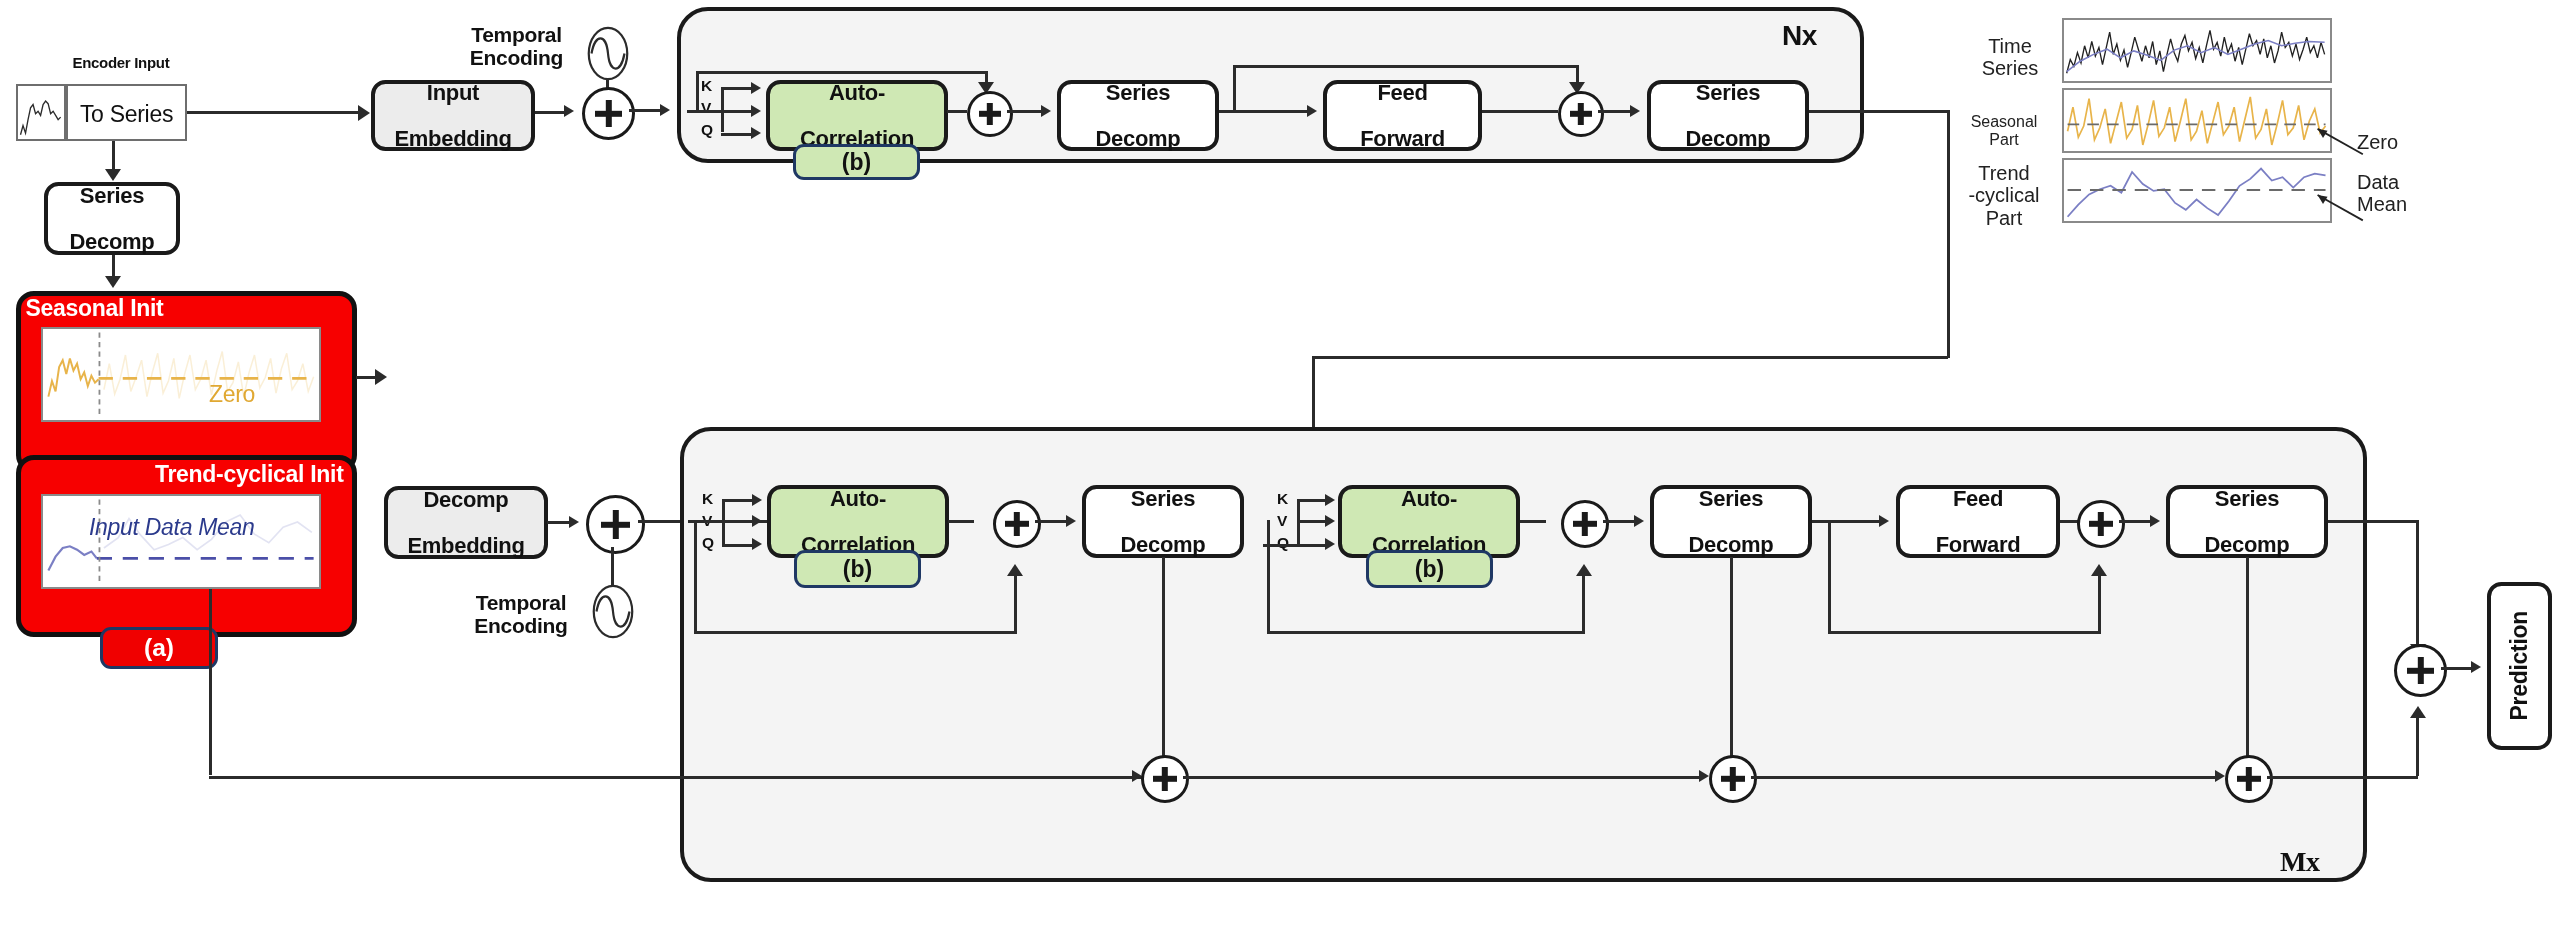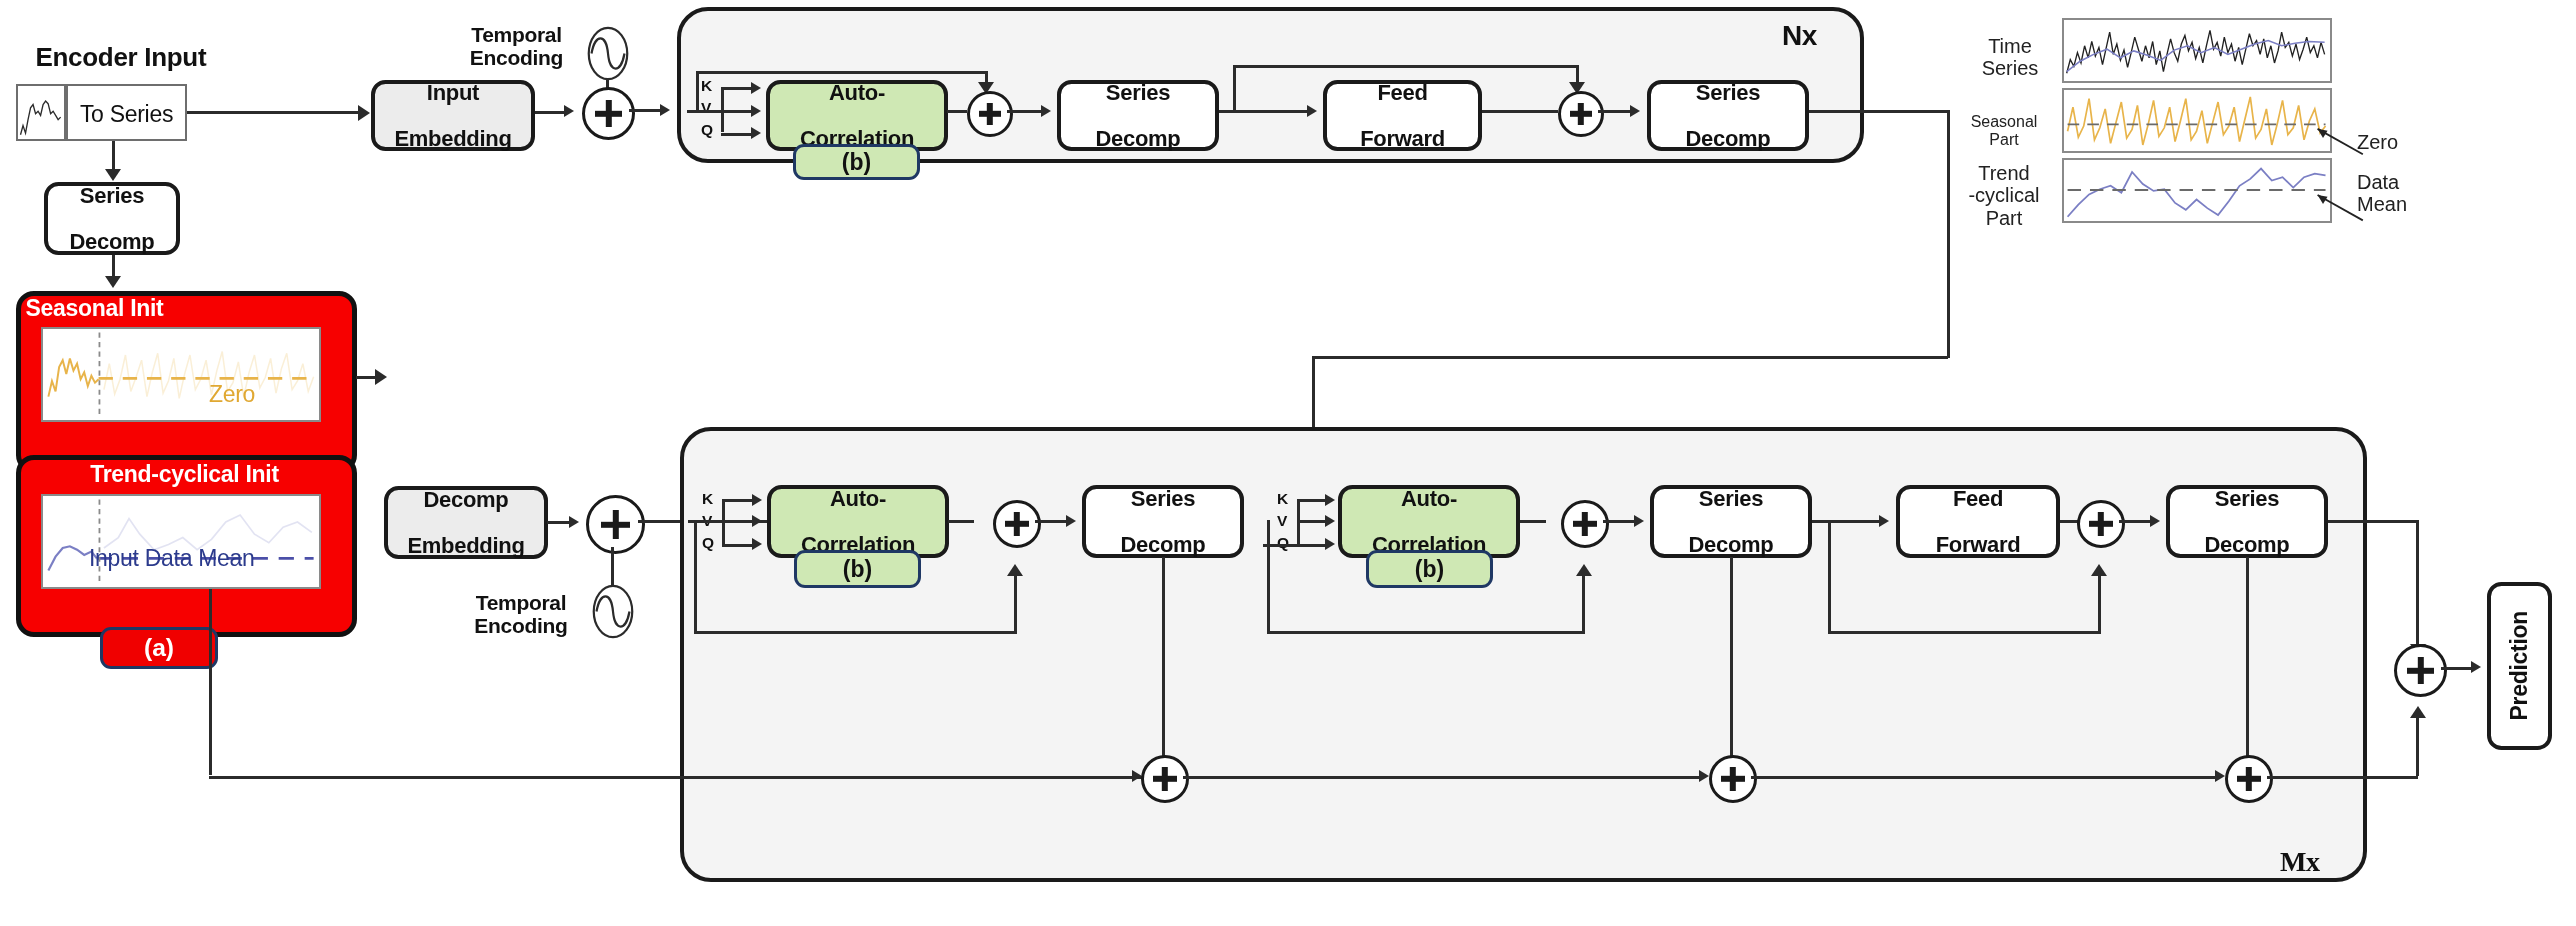--- a/index.html
+++ b/index.html
@@ -65,21 +65,21 @@
   
   .kvq{position:absolute;font-weight:bold;font-size:15.5px;color:#111;line-height:1;}
 
   .vert{writing-mode:vertical-rl;text-orientation:mixed;}
 </style>
 </head>
 <body>
 
 <div id="stage">
 
-  <div class="lbl" style="left:16.4px;top:43px;width:209px;font-size:26px;">Encoder Input</div>
+  <div class="lbl" style="left:16.4px;top:55px;width:209px;font-size:15px;">Encoder Input</div>
 
   <div class="inpbox" style="left:16.4px;top:84px;width:50px;height:57px;">
     <svg viewBox="0 0 55 63" preserveAspectRatio="none" style="width:100%;height:100%">
       <polyline points="3,58 6,47 9,56 12,40 15,26 18,22 21,33 24,30 27,35 30,22 33,18 36,21 39,33 42,30 45,35 48,40 51,37" fill="none" stroke="#2b2b2b" stroke-width="1.6"></polyline>
     </svg>
   </div>
   <div class="inpbox" style="left:66px;top:84px;width:121px;height:57px;"></div>
   <div class="lbl thin" style="left:66px;top:102px;width:121px;font-size:23px;font-weight:normal;">To Series</div>
 
   <div class="h" style="left:187px;top:111px;width:173px;"></div>
@@ -109,33 +109,33 @@
 
       <polyline points="6,78 10,60 14,72 18,44 22,36 26,52 30,34 34,48 38,40 42,58 46,50 50,66 54,54 58,62 62,58" fill="none" stroke="#e8b44a" stroke-width="2.2"></polyline>
 
       <line x1="62" y1="57" x2="302" y2="57" stroke="#e8b44a" stroke-width="3" stroke-dasharray="16 11"></line>
 
       <line x1="63" y1="4" x2="63" y2="101" stroke="#8a8a8a" stroke-width="2" stroke-dasharray="6 5"></line>
     </svg>
   </div>
   <div class="lbl" style="left:209px;top:382px;width:100px;font-size:23px;color:#e0a832;text-align:left;z-index:6;font-weight:normal;">Zero</div>
 
-  <div class="cap lbl" style="left:25.5px;top:462px;width:318px;font-size:23px;color:#fff;text-align:center;z-index:5;">Trend-cyclical Init</div>
+  <div class="cap lbl" style="left:25.5px;top:462px;width:318px;font-size:23px;color:#fff;text-align:right;z-index:5;">Trend-cyclical Init</div>
 
   <div class="mini" style="left:41px;top:494px;width:280px;height:95px;z-index:5;">
     <svg viewBox="0 0 308 105" preserveAspectRatio="none">
       <g opacity="0.22" stroke="#7b7fc4" fill="none" stroke-width="1.9">
         <polyline points="68,60 84,48 96,26 108,44 124,62 140,56 156,48 172,62 188,50 204,30 220,22 236,44 252,54 268,36 284,30 300,42"></polyline>
       </g>
       <polyline points="6,86 14,70 22,60 30,58 38,62 46,68 54,64 60,72" fill="none" stroke="#7b7fc4" stroke-width="2.4"></polyline>
       <line x1="60" y1="72" x2="302" y2="72" stroke="#4b4fa8" stroke-width="3.2" stroke-dasharray="17 12"></line>
       <line x1="63" y1="4" x2="63" y2="101" stroke="#8a8a8a" stroke-width="2" stroke-dasharray="6 5"></line>
     </svg>
   </div>
-  <div class="lbl" style="left:89px;top:546px;width:255px;font-size:23px;color:#2b3a8c;text-align:left;z-index:6;font-weight:normal;">Input Data Mean</div>
+  <div class="lbl" style="left:89px;top:515px;width:255px;font-size:23px;color:#2b3a8c;text-align:left;z-index:6;font-weight:normal;font-style:italic;">Input Data Mean</div>
 
   <div class="tab red" style="left:100px;top:627px;width:118px;height:42px;font-size:24.6px;">
     <span>(a)</span>
   </div>
 
   <div class="h" style="left:356px;top:376px;width:23.6px;"></div>
   <div class="arrR" style="left:375px;top:369px;"></div>
 
   <div class="node gray" style="left:371px;top:80px;width:164px;height:71px;font-size:22px;">
     <span><span>Input</span><br>

